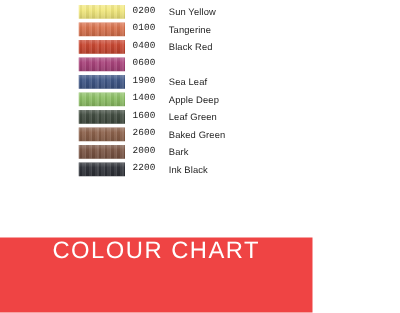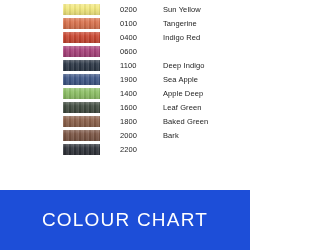--- a/index.html
+++ b/index.html
@@ -61,45 +61,46 @@
         rgba(255,255,255,0.22) 0%,
         rgba(255,255,255,0.02) 35%,
         rgba(0,0,0,0.07) 75%,
         rgba(0,0,0,0.13) 100%
       );
     pointer-events: none;
   }
   .swatch-code {
     flex: 0 0 auto;
     width: 26px;
-    margin-left: 20px;
+    margin-left: 6px;
     font-size: 7.5px;
     line-height: 9px;
     color: #1d1d1d;
     letter-spacing: 0.1px;
     white-space: nowrap;
+    font-family: Liberation Mono, monospace;
   }
   .swatch-name {
     flex: 1 1 auto;
-    margin-left: 17px;
+    margin-left: 3px;
     font-size: 7.5px;
     line-height: 9px;
     color: #1d1d1d;
     letter-spacing: 0.1px;
     white-space: nowrap;
   }
   #banner {
     position: absolute;
     left: 0;
     bottom: 0;
     width: 250px;
     height: 60px;
-    background: #1d4ed8;
+    background: #ef4444;
     display: flex;
-    align-items: center;
+    align-items: flex-start;
     justify-content: center;
   }
   #banner-title {
     color: #ffffff;
     font-size: 19px;
     line-height: 22px;
     letter-spacing: 1.2px;
     font-weight: 400;
     white-space: nowrap;
   }
@@ -116,59 +117,55 @@
         <div class="swatch-name">Sun Yellow</div>
       </div>
       <div class="swatch-row">
         <div class="swatch-chip" style="background: rgb(217, 113, 76);"></div>
         <div class="swatch-code">0100</div>
         <div class="swatch-name">Tangerine</div>
       </div>
       <div class="swatch-row">
         <div class="swatch-chip" style="background: rgb(200, 69, 47);"></div>
         <div class="swatch-code">0400</div>
-        <div class="swatch-name">Indigo Red</div>
+        <div class="swatch-name">Black Red</div>
       </div>
       <div class="swatch-row">
         <div class="swatch-chip" style="background: rgb(168, 65, 122);"></div>
         <div class="swatch-code">0600</div>
       </div>
       <div class="swatch-row">
-        <div class="swatch-chip" style="background: rgb(43, 54, 69);"></div>
-        <div class="swatch-code">1100</div>
-        <div class="swatch-name">Deep Indigo</div>
-      </div>
-      <div class="swatch-row">
         <div class="swatch-chip" style="background: rgb(61, 85, 133);"></div>
         <div class="swatch-code">1900</div>
-        <div class="swatch-name">Sea Apple</div>
+        <div class="swatch-name">Sea Leaf</div>
       </div>
       <div class="swatch-row">
         <div class="swatch-chip" style="background: rgb(140, 191, 100);"></div>
         <div class="swatch-code">1400</div>
         <div class="swatch-name">Apple Deep</div>
       </div>
       <div class="swatch-row">
         <div class="swatch-chip" style="background: rgb(63, 74, 62);"></div>
         <div class="swatch-code">1600</div>
         <div class="swatch-name">Leaf Green</div>
       </div>
       <div class="swatch-row">
         <div class="swatch-chip" style="background: rgb(139, 96, 73);"></div>
-        <div class="swatch-code">1800</div>
+        <div class="swatch-code">2600</div>
         <div class="swatch-name">Baked Green</div>
       </div>
       <div class="swatch-row">
         <div class="swatch-chip" style="background: rgb(122, 84, 67);"></div>
         <div class="swatch-code">2000</div>
         <div class="swatch-name">Bark</div>
       </div>
       <div class="swatch-row">
         <div class="swatch-chip" style="background: rgb(46, 49, 56);"></div>
         <div class="swatch-code">2200</div>
+        <div class="swatch-name">Ink Black</div>
       </div>
     </div>
 
   <div id="banner">
     <div id="banner-title">COLOUR CHART</div>
   </div>
 
 </div>
 
 </body></html>

